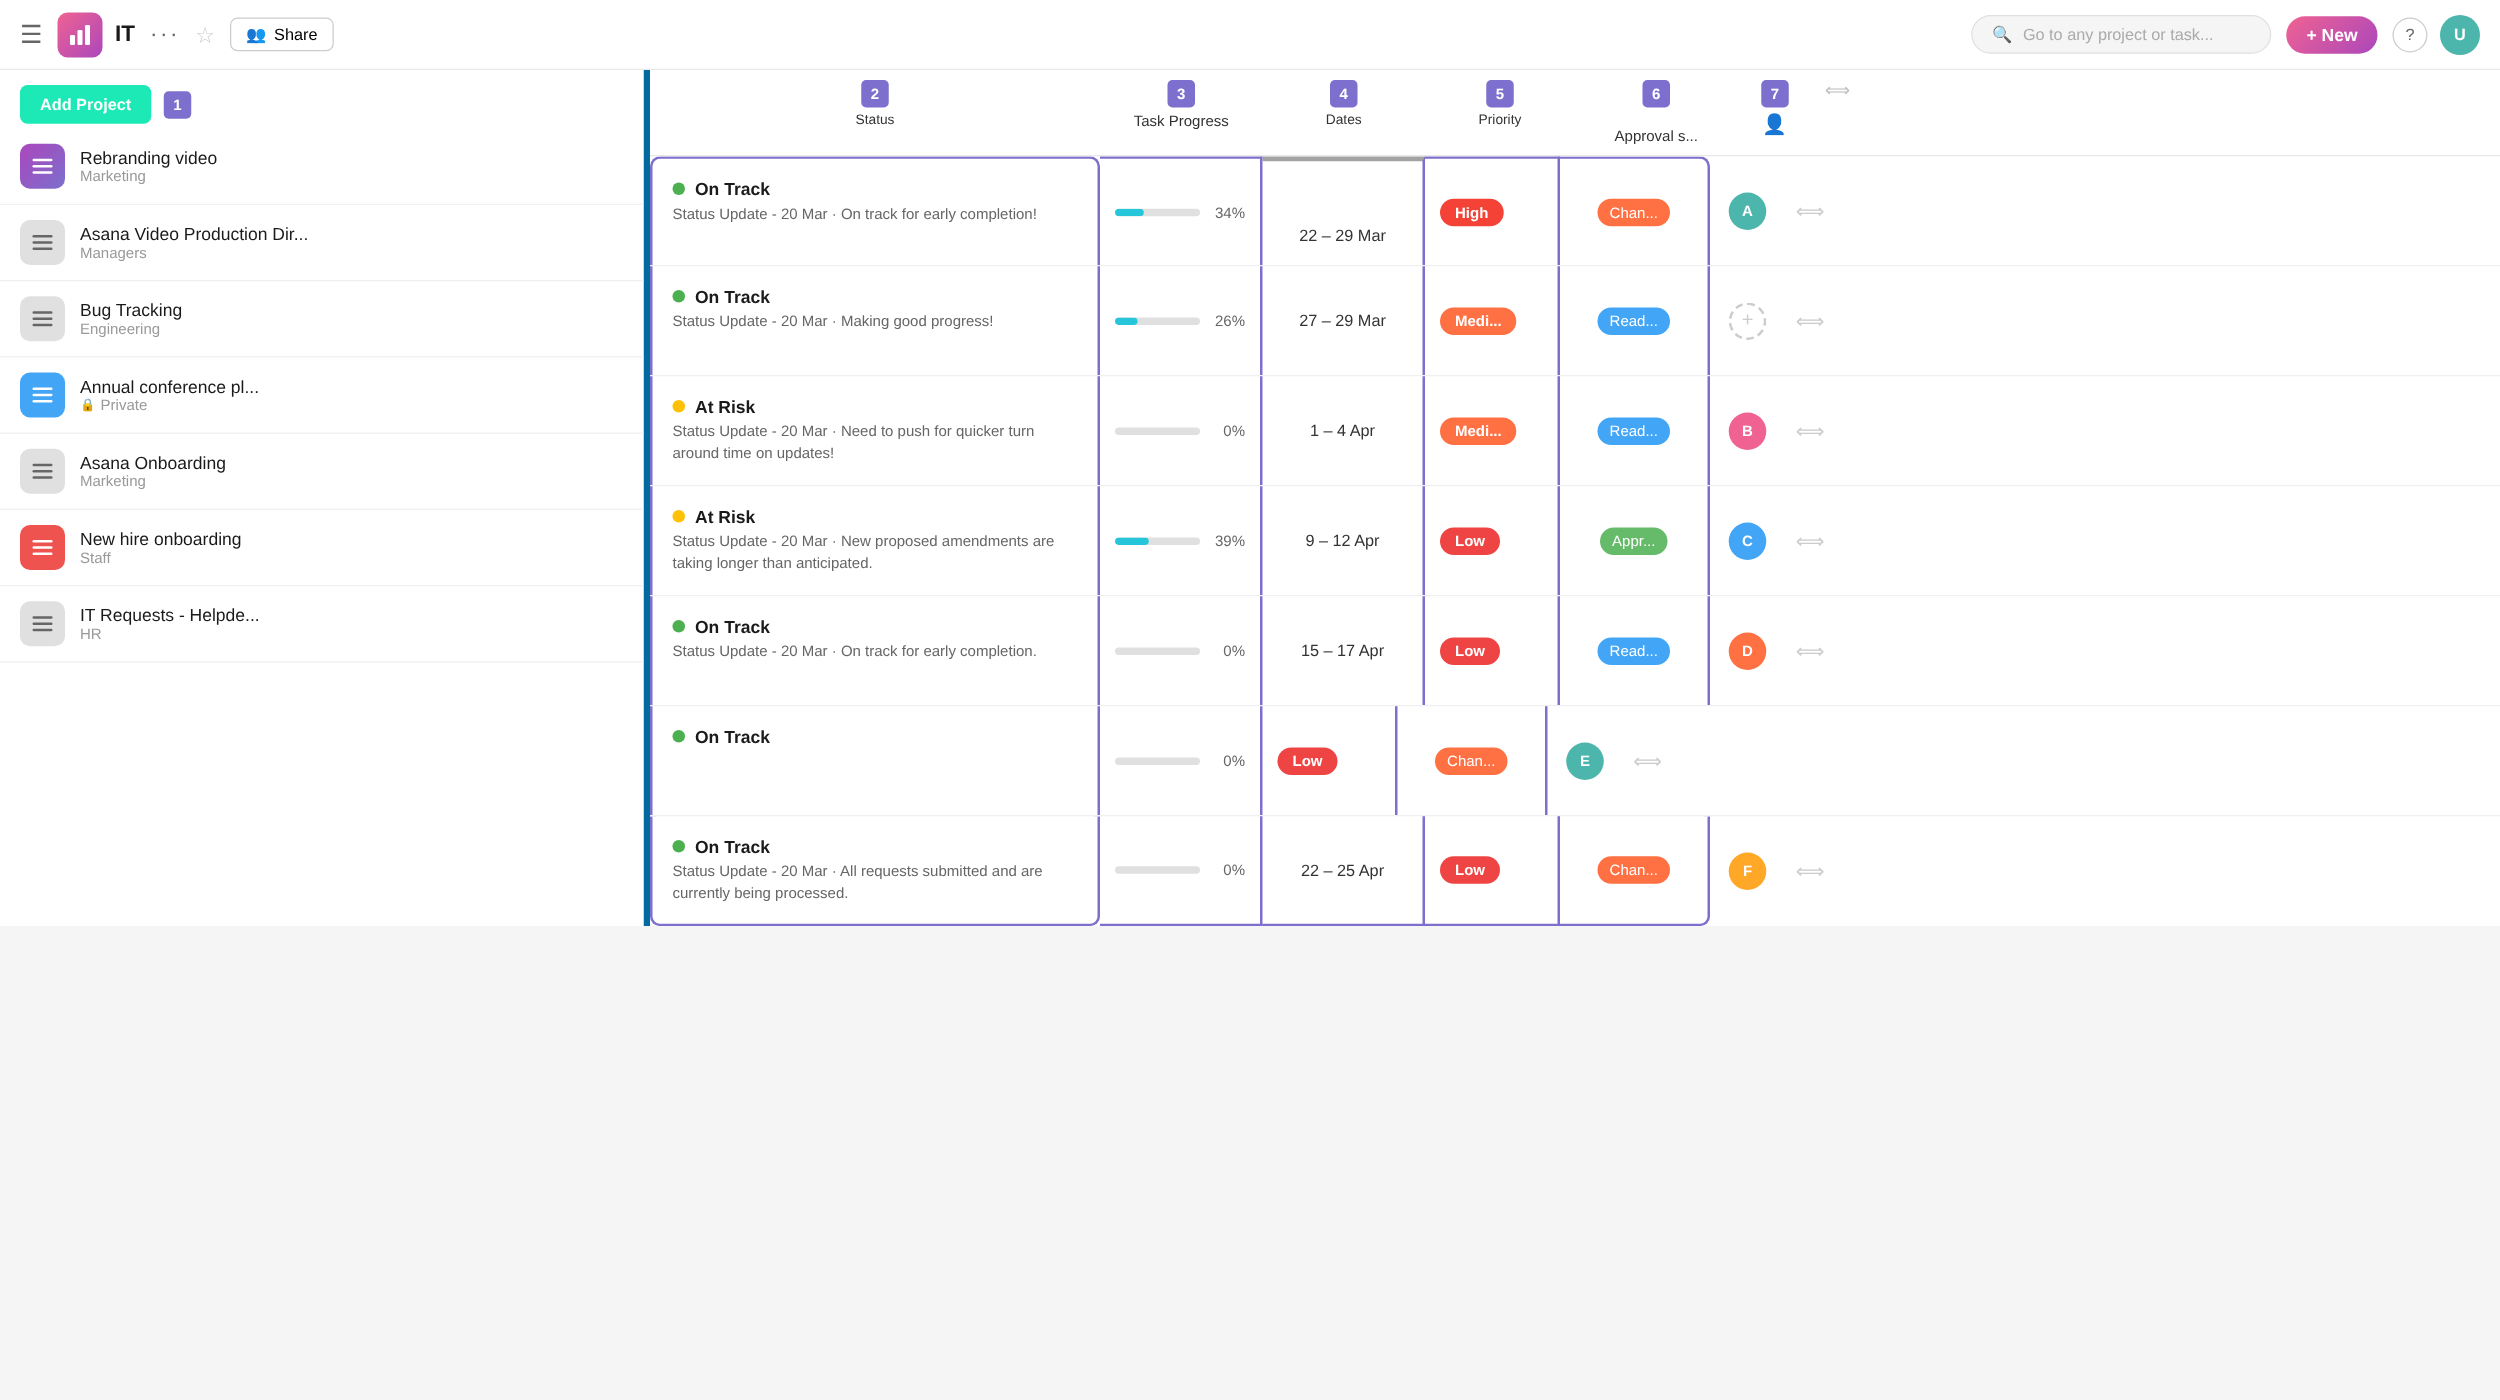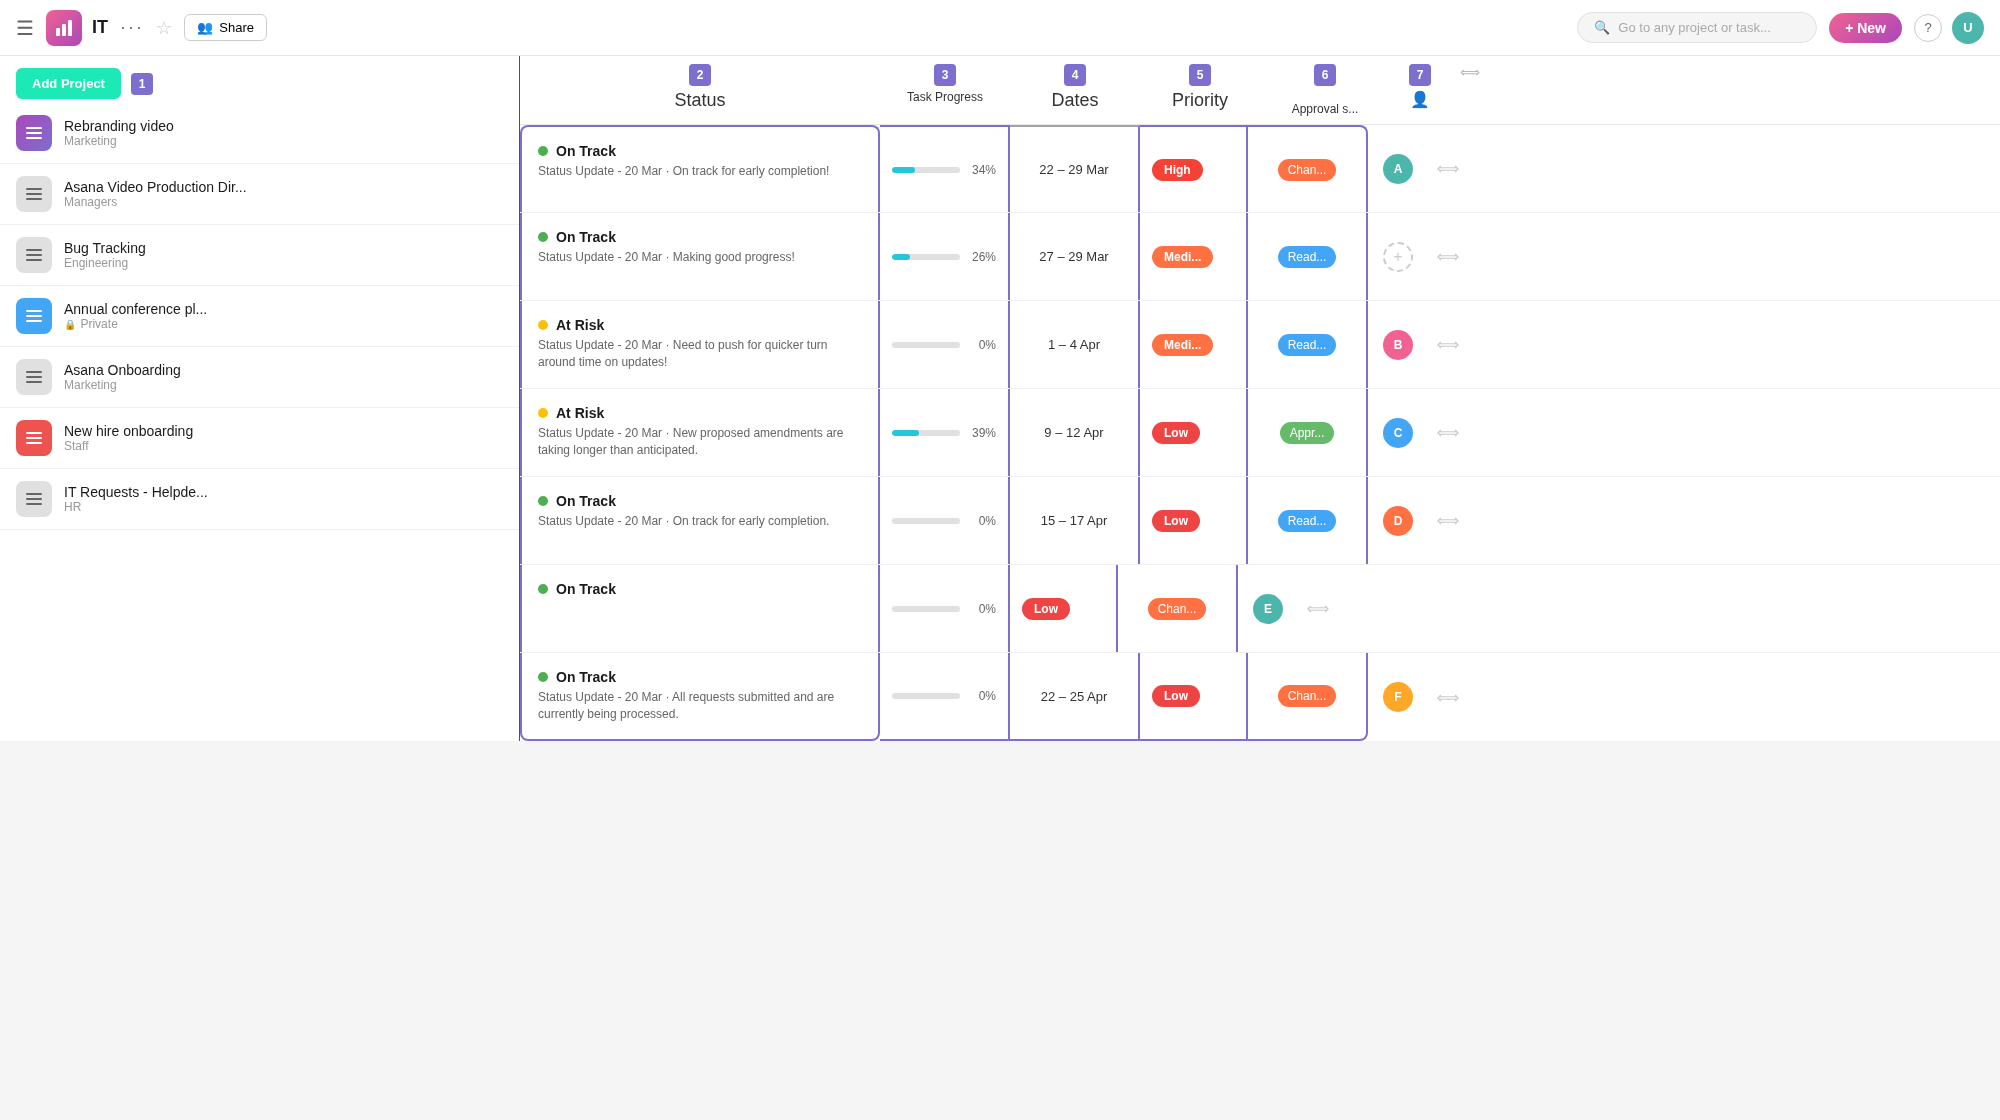--- a/index.html
+++ b/index.html
@@ -106,21 +106,21 @@
     .progress-row { display: flex; align-items: center; gap: 8px; }
     .progress-bar-bg { flex: 1; height: 6px; background: #e0e0e0; border-radius: 3px; overflow: hidden; }
     .progress-bar-fill { height: 100%; border-radius: 3px; background: #26c6da; }
     .progress-pct { font-size: 12px; color: #666; width: 28px; text-align: right; }
 
     
     .dates-col {
       width: 130px; flex-shrink: 0; padding: 16px 12px; display: flex; align-items: center; justify-content: center;
       border: 2px solid #7c6fcd; border-left: none; border-top: none; border-bottom: none;
     }
-    .dates-col.first-row { border-top: 2px solid #a3a3a3; }
+    .dates-col.first-row { border-top: 4px solid #a3a3a3; align-items: flex-end; }
     .dates-col.last-row { border-bottom: 2px solid #7c6fcd; }
     .dates-text { font-size: 13px; color: #333; }
 
     
     .priority-col {
       width: 108px; flex-shrink: 0; padding: 16px 12px; display: flex; align-items: center; justify-content: flex-start;
       border: 2px solid #7c6fcd; border-left: none; border-top: none; border-bottom: none;
     }
     .priority-col.first-row { border-top: 2px solid #7c6fcd; }
     .priority-col.last-row { border-bottom: 2px solid #7c6fcd; }
@@ -164,34 +164,34 @@
     }
 
     
     .extra-col {
       width: 40px; flex-shrink: 0; display: flex; align-items: center; justify-content: center;
     }
     .extra-col-icon { color: #ccc; font-size: 16px; cursor: pointer; }
 
     .full-layout { display: flex; flex-direction: column; height: 100%; }
     .main-row { display: flex; flex: 1; overflow: hidden; }
-    .sidebar-section { width: 520px; flex-shrink: 0; border-right: 1px solid #0369a1; overflow-y: auto; }
+    .sidebar-section { width: 520px; flex-shrink: 0; border-right: 5px solid #0369a1; overflow-y: auto; }
     .table-section { flex: 1; overflow: auto; }
 
     .table-container { min-width: 800px; }
 
     .thead-row {
       display: flex; border-bottom: 1px solid #e8e8e8; background: #fff;
       position: sticky; top: 0; z-index: 5;
     }
     .th-cell {
       display: flex; flex-direction: column; align-items: center; padding: 8px 12px 8px;
       flex-shrink: 0;
     }
-    .th-cell-label { font-size: 18px; color: #333; font-weight: 500; }
+    .th-cell-label { font-size: 11px; color: #333; font-weight: 500; }
 
     
     .w-status { width: 360px; }
     .w-progress { width: 130px; }
     .w-dates { width: 130px; }
     .w-priority { width: 120px; }
     .w-approval { width: 130px; }
     .w-assignee { width: 60px; }
     .w-extra { width: 40px; }
   </style>

